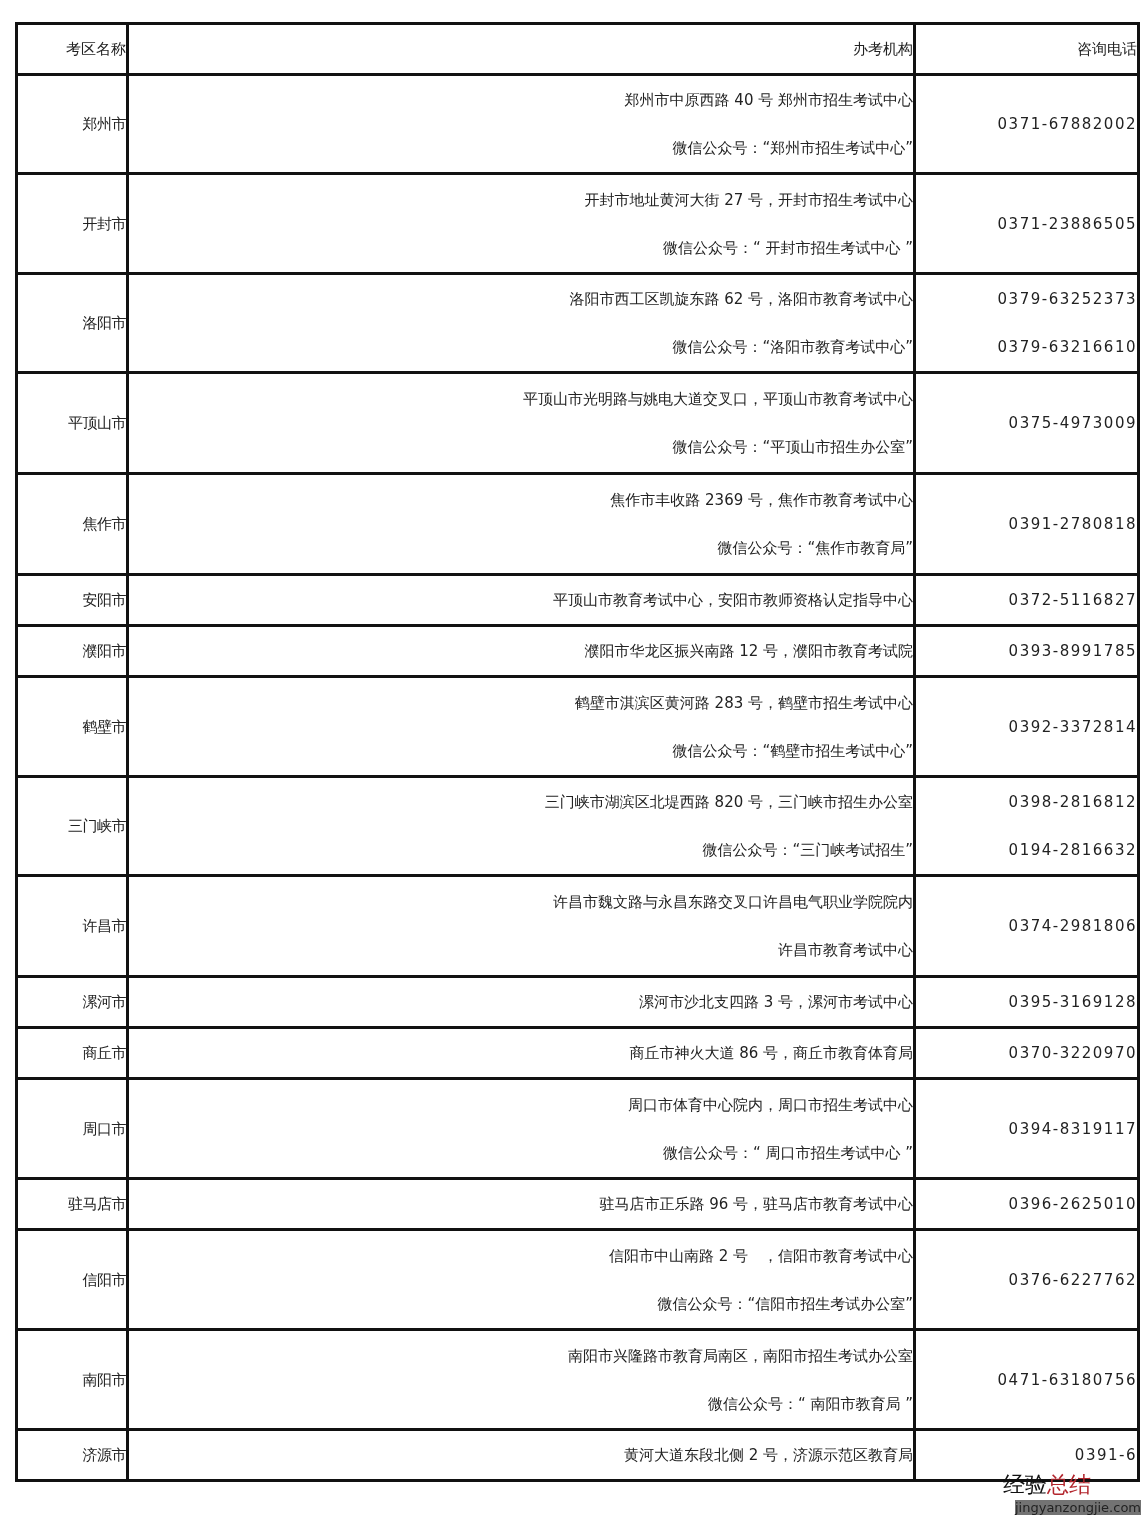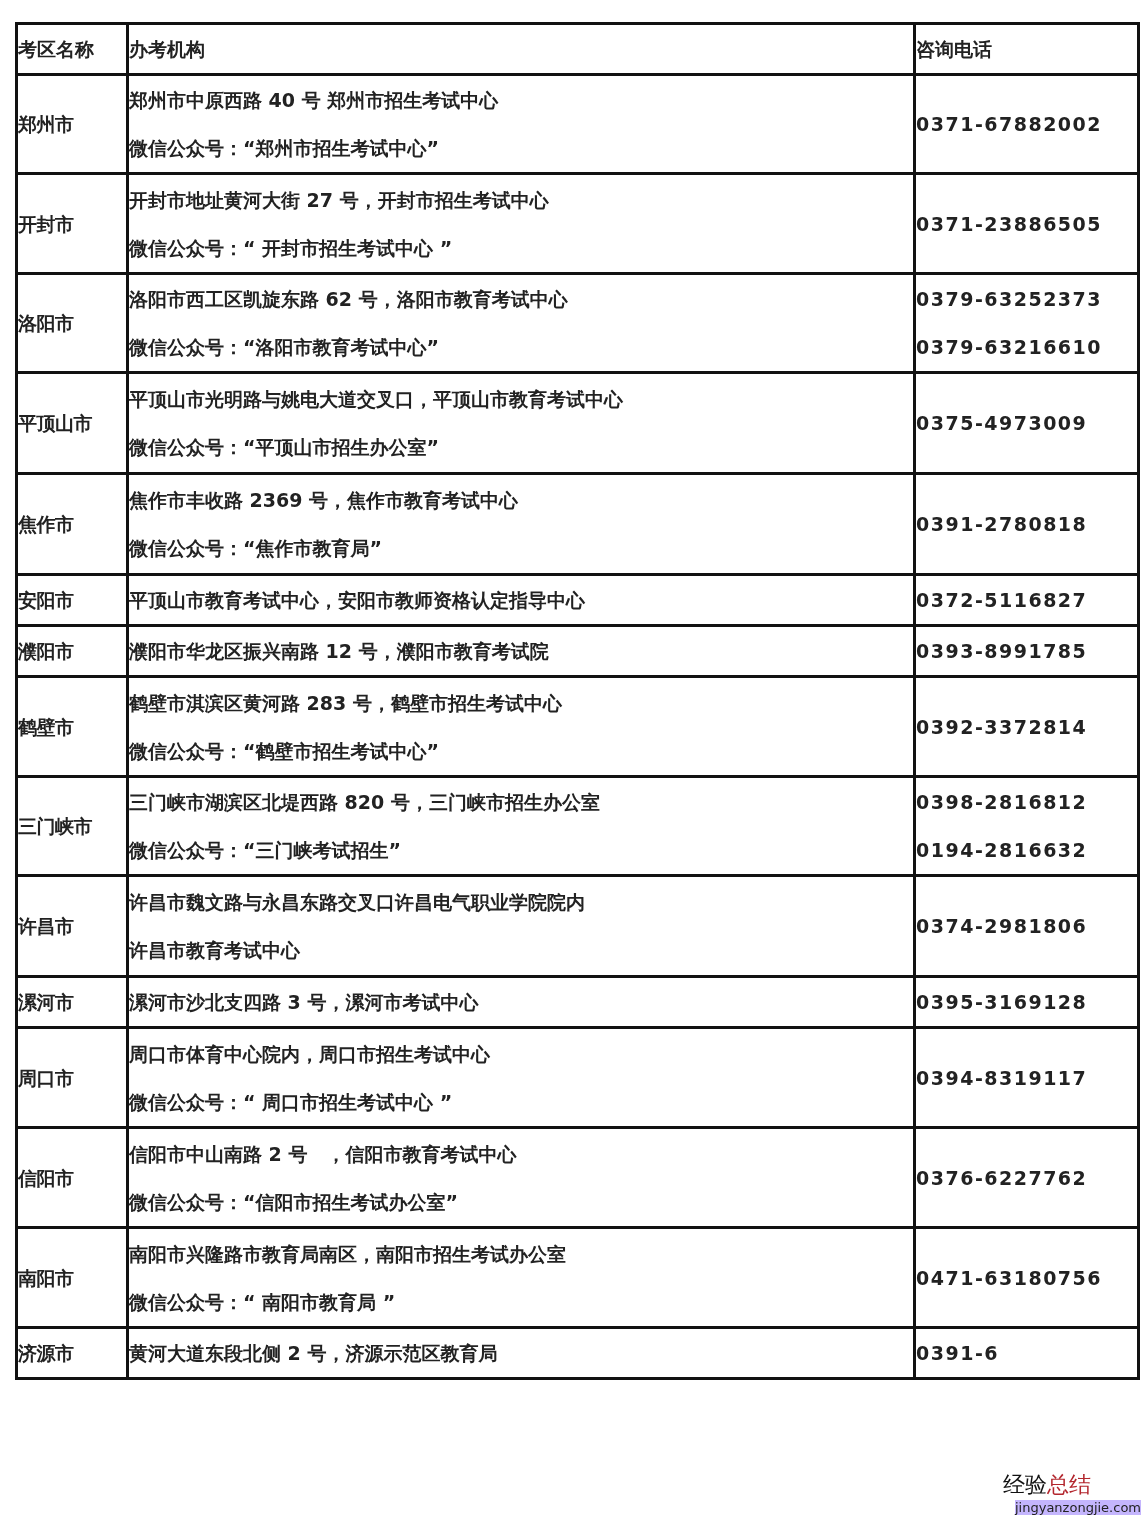--- a/index.html
+++ b/index.html
@@ -1,29 +1,29 @@
 <!DOCTYPE html>
 <html><head>
 <meta charset="utf-8">
 <style>
   html, body { margin: 0; padding: 0; background: #ffffff; }
   body { width: 1143px; height: 1525px; position: relative; overflow: hidden;
          font-family: "DejaVu Sans", "Liberation Sans", sans-serif; color: #222; }
   table.main { position: absolute; left: 15px; top: 22px; border-collapse: collapse;
                width: 1122px; table-layout: fixed; }
-  table.main td, table.main th { border: 3px solid #111; text-align: left; vertical-align: middle;
-               padding: 0; font-weight: bold; font-size: 19px; line-height: 48px; }
+  table.main td, table.main th { border: 3px solid #111; text-align: right; vertical-align: middle;
+               padding: 0; font-weight: normal; font-size: 15px; line-height: 48px; }
   col.c1 { width: 111px; } col.c2 { width: 787px; } col.c3 { width: 224px; }
   .hdr th { height: 39px; line-height: 39px; font-size: 21px; }
   .line { display: block; white-space: nowrap; }
   .region { font-size: 21px; white-space: nowrap; letter-spacing: -0.5px; }
   .phone { font-size: 21px; letter-spacing: 1.5px; white-space: nowrap; }
   .watermark { position: absolute; left: 1003px; top: 1470px; font-size: 22px; font-weight: normal; color: #111; }
   .watermark .red { color: #b3262d; }
-  .wm-url { position: absolute; left: 1015px; top: 1500px; font-size: 13px; color: #222; background: #c4b5fd; }
+  .wm-url { position: absolute; left: 1015px; top: 1500px; font-size: 13px; color: #222; background: #737373; }
 </style>
 </head>
 <body>
 
 <table class="main">
   <colgroup>
       <col class="c1">
       <col class="c2">
       <col class="c3">
     </colgroup>
@@ -137,28 +137,46 @@
       </tr>
       <tr style="height: 51px;">
         <td class="region">漯河市</td>
         <td>
           <span class="line">漯河市沙北支四路 3 号，漯河市考试中心</span>
         </td>
         <td class="phone">
           <span class="line">0395-3169128</span>
         </td>
       </tr>
+      <tr style="height: 50px;">
+        <td class="region">商丘市</td>
+        <td>
+          <span class="line">商丘市神火大道 86 号，商丘市教育体育局</span>
+        </td>
+        <td class="phone">
+          <span class="line">0370-3220970</span>
+        </td>
+      </tr>
       <tr style="height: 100px;">
         <td class="region">周口市</td>
         <td>
           <span class="line">周口市体育中心院内，周口市招生考试中心</span>
           <span class="line">微信公众号：“ 周口市招生考试中心 ”</span>
         </td>
         <td class="phone">
           <span class="line">0394-8319117</span>
+        </td>
+      </tr>
+      <tr style="height: 50px;">
+        <td class="region">驻马店市</td>
+        <td>
+          <span class="line">驻马店市正乐路 96 号，驻马店市教育考试中心</span>
+        </td>
+        <td class="phone">
+          <span class="line">0396-2625010</span>
         </td>
       </tr>
       <tr style="height: 100px;">
         <td class="region">信阳市</td>
         <td>
           <span class="line">信阳市中山南路 2 号　，信阳市教育考试中心</span>
           <span class="line">微信公众号：“信阳市招生考试办公室”</span>
         </td>
         <td class="phone">
           <span class="line">0376-6227762</span>

